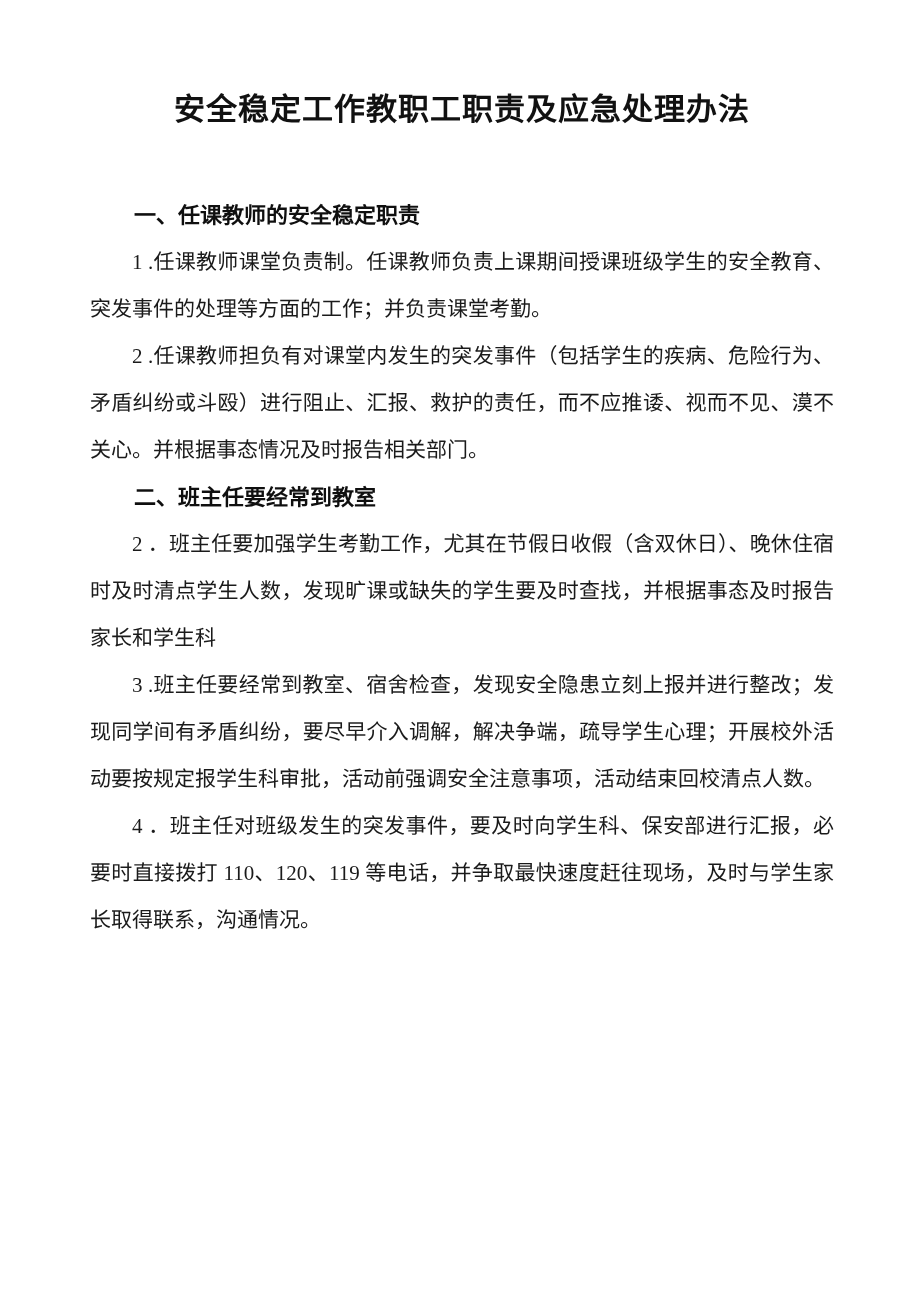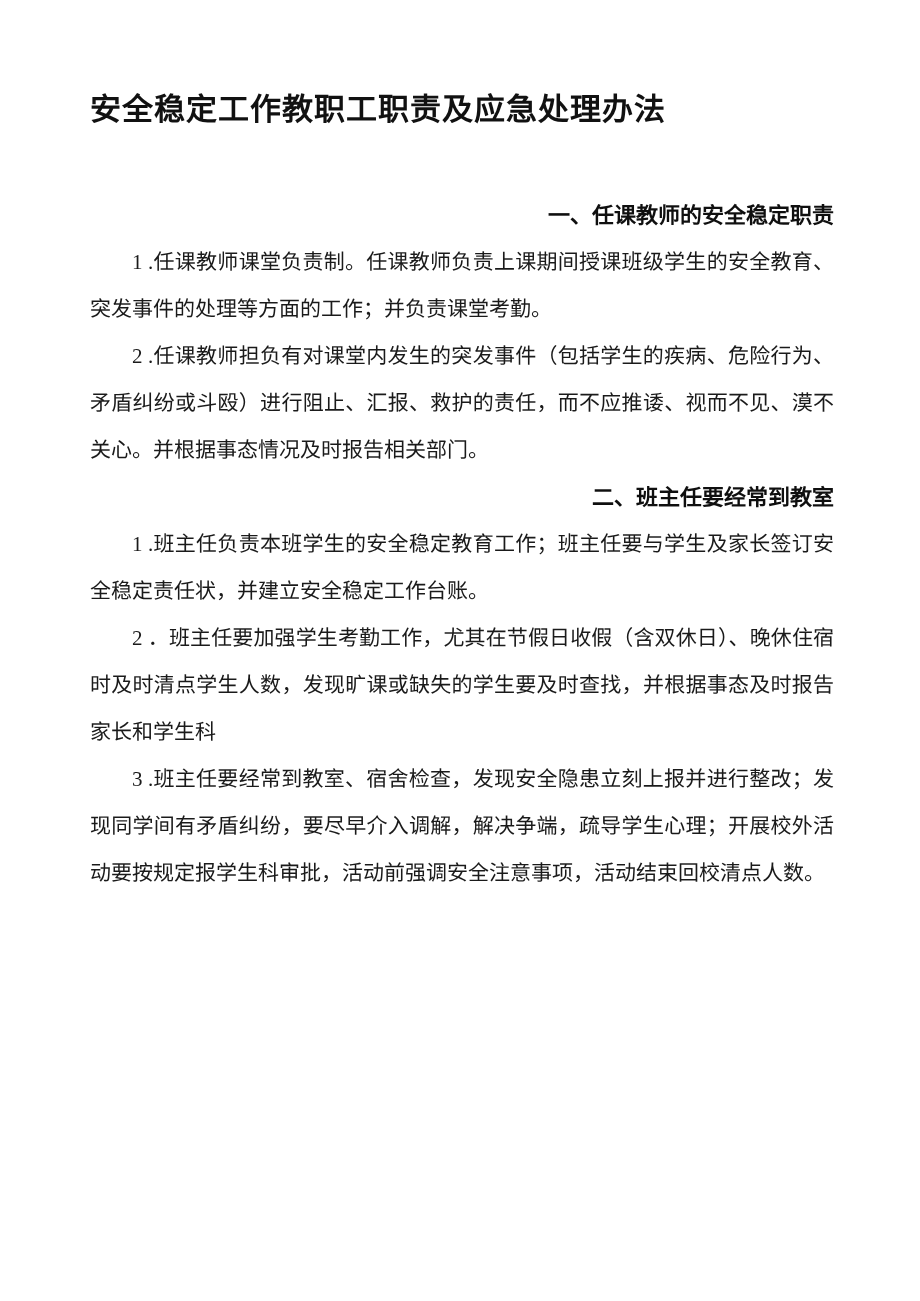--- a/index.html
+++ b/index.html
@@ -16,34 +16,33 @@
     overflow: hidden;
     box-sizing: border-box;
     padding: 88px 86px 0 90px;
     color: #141414;
   }
   .doc-title {
     font-family: "Liberation Serif", "DejaVu Serif", serif;
     font-weight: bold;
     font-size: 31px;
     line-height: 44px;
-    text-align: left;
+    text-align: center;
     margin: 0 0 60px 0;
     letter-spacing: 1px;
     color: #111111;
   }
   .sec-heading {
     font-family: "Liberation Sans", "DejaVu Sans", sans-serif;
     font-weight: bold;
     font-size: 22px;
     line-height: 47px;
     margin: 0;
     text-indent: 2em;
     color: #0f0f0f;
-    text-align: right;
   }
   .sec-heading.gap-above {
     margin-top: 14px;
   }
   .body-para {
     font-family: "Liberation Serif", "DejaVu Serif", serif;
     font-size: 21px;
     line-height: 47px;
     margin: 0;
     text-indent: 2em;
@@ -61,19 +60,19 @@
   <h1 class="doc-title">安全稳定工作教职工职责及应急处理办法</h1>
 
   <section>
     <h2 class="sec-heading">一、任课教师的安全稳定职责</h2>
     <p class="body-para">1 .任课教师课堂负责制。任课教师负责上课期间授课班级学生的安全教育、突发事件的处理等方面的工作；并负责课堂考勤。</p>
     <p class="body-para">2 .任课教师担负有对课堂内发生的突发事件（包括学生的疾病、危险行为、矛盾纠纷或斗殴）进行阻止、汇报、救护的责任，而不应推诿、视而不见、漠不关心。并根据事态情况及时报告相关部门。</p>
   </section>
 
   <section>
     <h2 class="sec-heading">二、班主任要经常到教室</h2>
-    <p class="body-para">1 .班主任负责本班学生的安全稳定教育工作；班主任要与学生及家长签订安全稳定责任状，并建立安全稳定工作台账。</p>
     <p class="body-para">2 ．班主任要加强学生考勤工作，尤其在节假日收假（含双休日）、晚休住宿时及时清点学生人数，发现旷课或缺失的学生要及时查找，并根据事态及时报告家长和学生科</p>
     <p class="body-para">3 .班主任要经常到教室、宿舍检查，发现安全隐患立刻上报并进行整改；发现同学间有矛盾纠纷，要尽早介入调解，解决争端，疏导学生心理；开展校外活动要按规定报学生科审批，活动前强调安全注意事项，活动结束回校清点人数。</p>
+    <p class="body-para">4 ．班主任对班级发生的突发事件，要及时向学生科、保安部进行汇报，必要时直接拨打 110、120、119 等电话，并争取最快速度赶往现场，及时与学生家长取得联系，沟通情况。</p>
   </section>
 
 
 </main>
 
 </body></html>

